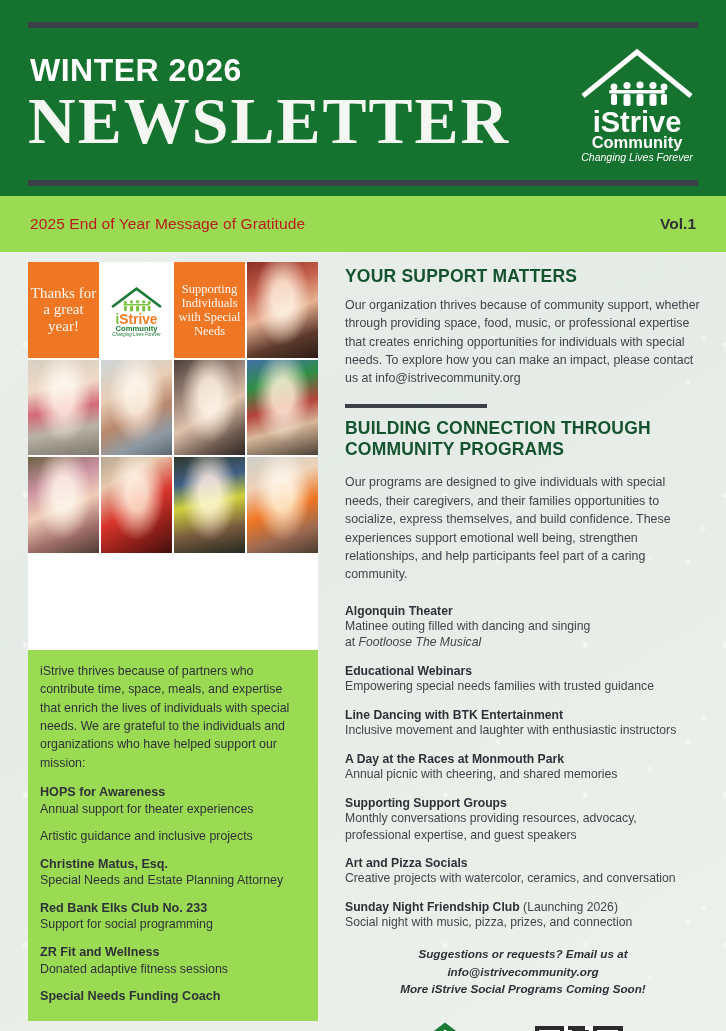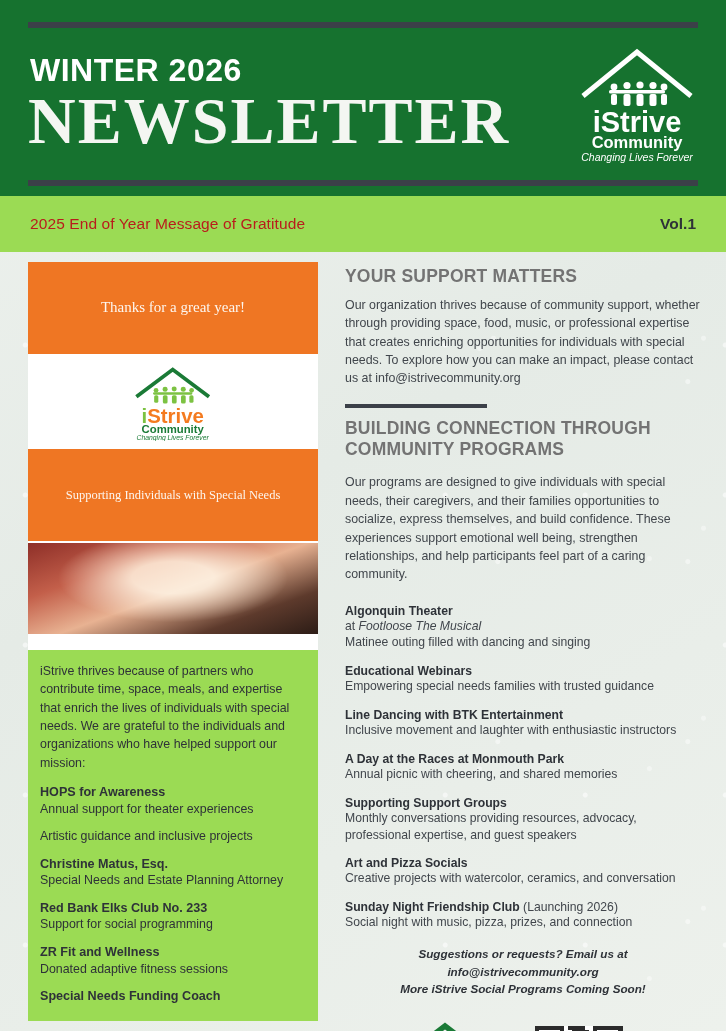--- a/index.html
+++ b/index.html
@@ -74,21 +74,21 @@
   .subbar-title{ font-size:15.5px; font-weight:500; color:#b91c1c; letter-spacing:.1px;}
   .subbar-vol{ font-size:15.5px; font-weight:700; color:#2e3238;}
 
   
   .left-col{
     position:absolute; left:28px; top:262px; width:290px;
   }
   .collage{
     width:290px; height:388px;
     display:grid;
-    grid-template-columns:repeat(1,1fr);
+    grid-template-columns:repeat(4,1fr);
     grid-template-rows:repeat(4,1fr);
     gap:2px;
     background:#ffffff;
     overflow:hidden;
   }
   .cell{ position:relative; overflow:hidden; }
 
   .cell-orange{
     background:#ef7623;
     display:flex; align-items:center; justify-content:center; text-align:center;
@@ -139,21 +139,21 @@
   .partner:last-child{ margin-bottom:0; }
   .partner-name{ font-size:12.6px; font-weight:700; color:#2e3238; line-height:1.3; }
   .partner-desc{ font-size:12.4px; color:#2e3238; line-height:1.35; }
 
   
   .right-col{
     position:absolute; left:345px; top:266px; width:356px;
   }
   .h-main{
     font-size:17.5px; font-weight:800; letter-spacing:.2px;
-    color:#737373; line-height:1.2; margin-bottom:9px;
+    color:#14532d; line-height:1.2; margin-bottom:9px;
   }
   .body-p{
     font-size:12.4px; line-height:1.48; color:#41464c;
   }
   .divider{
     width:142px; height:4px; background:#3b4048; margin:16px 0 10px 0;
   }
   .h-main.two-line{ line-height:1.22; margin-bottom:13px; }
 
   .prog-list{ margin-top:20px; }
@@ -326,22 +326,22 @@
 
     <div class="divider"></div>
 
     <div class="h-main two-line">BUILDING CONNECTION THROUGH COMMUNITY PROGRAMS</div>
     <div class="body-p">Our programs are designed to give individuals with special needs, their caregivers, and their families opportunities to socialize, express themselves, and build confidence. These experiences support emotional well being, strengthen relationships, and help participants feel part of a caring community.</div>
 
     <div class="prog-list">
 
       <div class="program">
         <div class="prog-name">Algonquin Theater</div>
+        <div class="prog-desc">Matinee outing filled with dancing and singing</div>
         <div class="prog-desc"><span>at </span><em>Footloose The Musical</em></div>
-        <div class="prog-desc">Matinee outing filled with dancing and singing</div>
       </div>
 
       <div class="program">
         <div class="prog-name">Educational Webinars</div>
         <div class="prog-desc">Empowering special needs families with trusted guidance</div>
       </div>
 
       <div class="program">
         <div class="prog-name">Line Dancing with BTK Entertainment</div>
         <div class="prog-desc">Inclusive movement and laughter with enthusiastic instructors</div>

